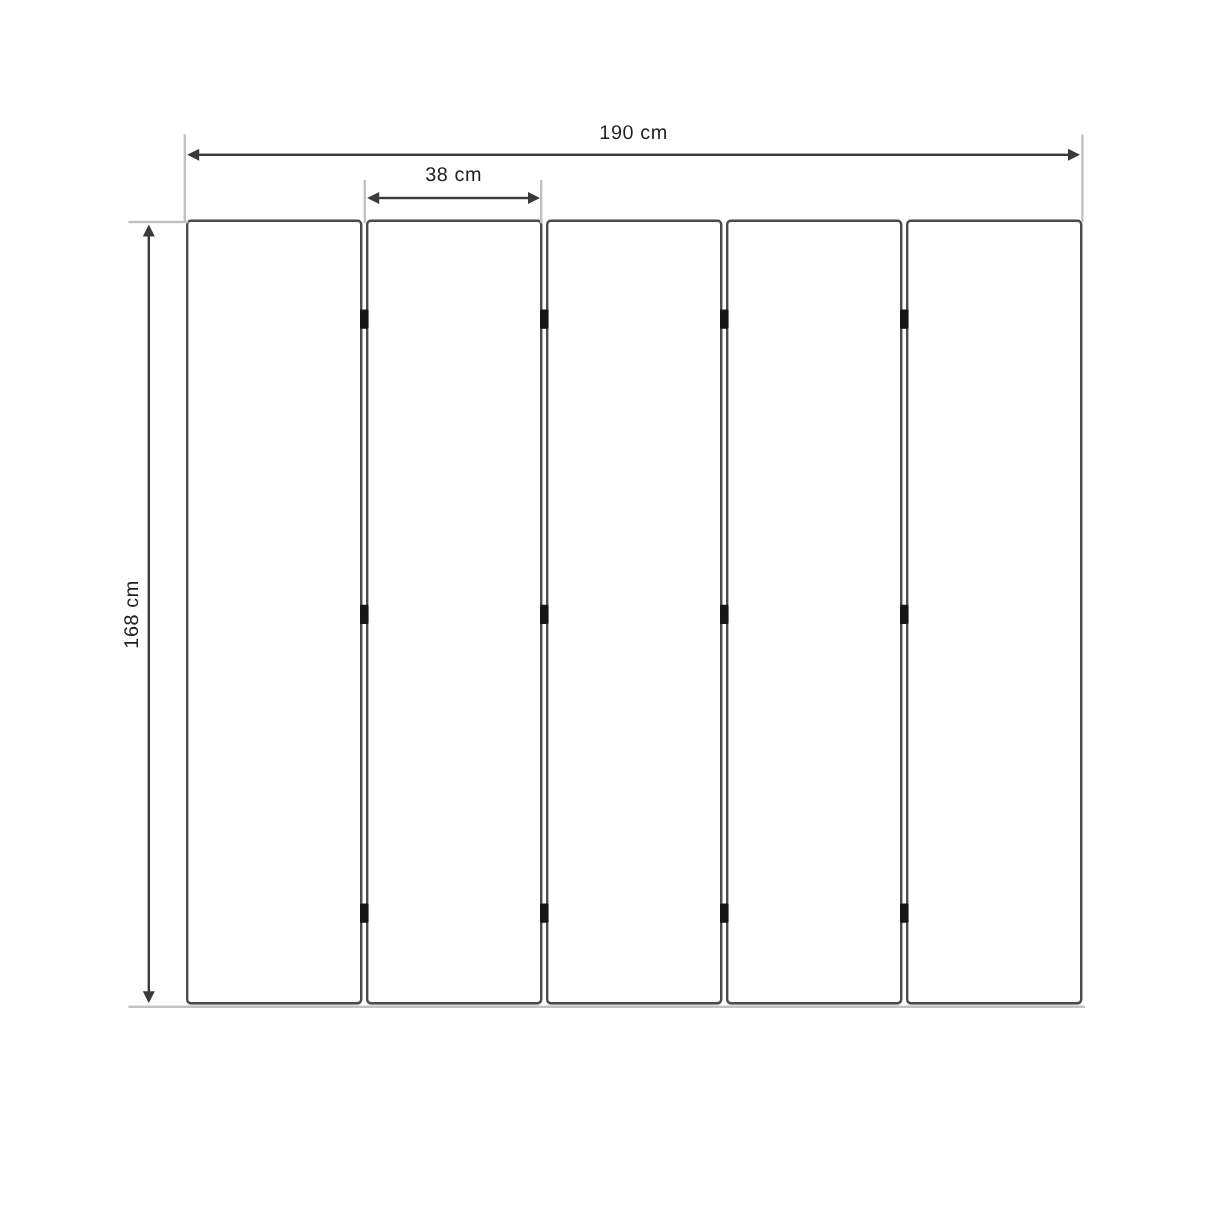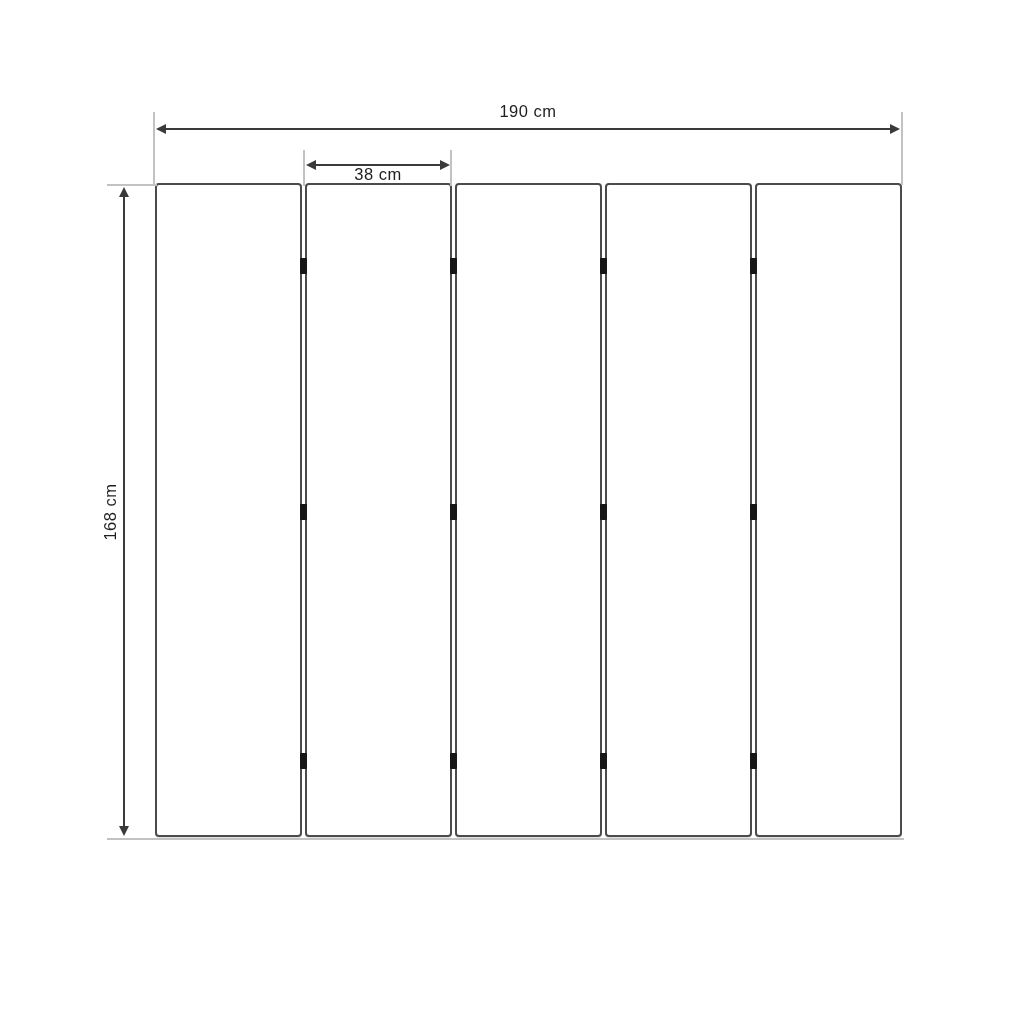--- a/index.html
+++ b/index.html
@@ -59,21 +59,21 @@
   
   .dim-label {
     position: absolute;
     font-size: 16.5px;
     letter-spacing: 0.5px;
     color: #1f1f1f;
     text-align: center;
     white-space: nowrap;
   }
   .label-width  { left: 468px; top: 102px; width: 120px; }
-  .label-panel  { left: 328px; top: 137px; width: 100px; margin-top: 28px; }
+  .label-panel  { left: 328px; top: 137px; width: 100px; }
   .label-height {
     left: 72px; top: 501px; width: 80px; height: 22px;
     transform: rotate(-90deg);
     transform-origin: center center;
   }
 </style>
 </head>
 <body>
 
 <div id="canvas">

